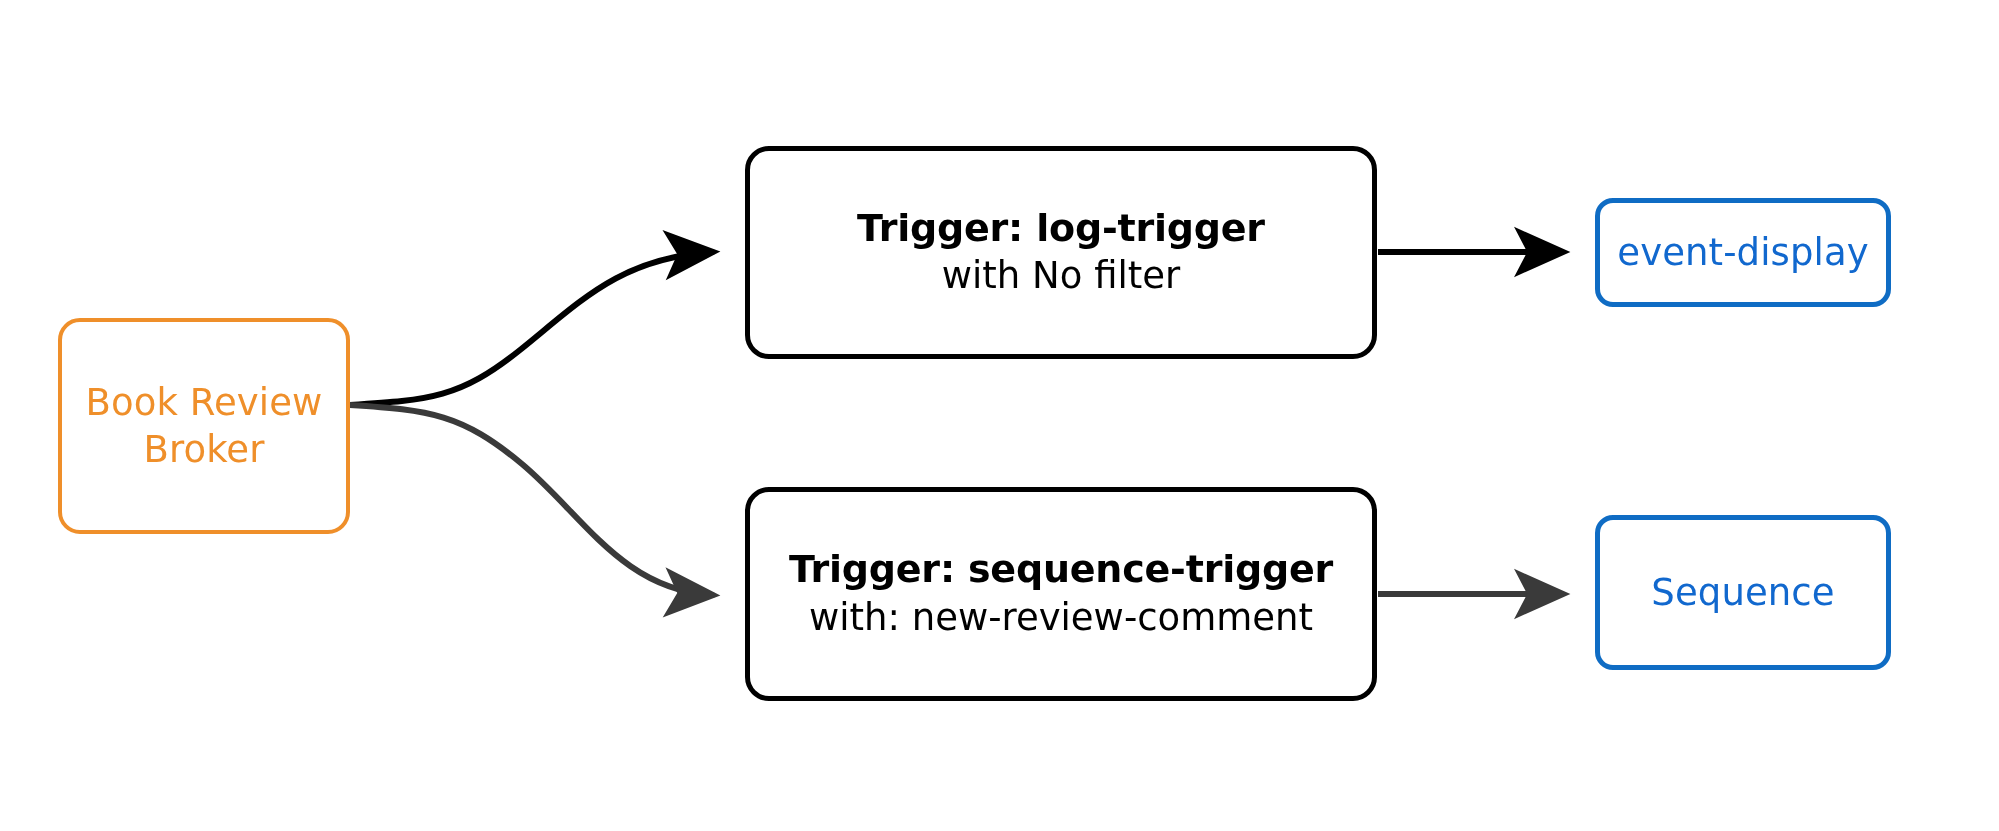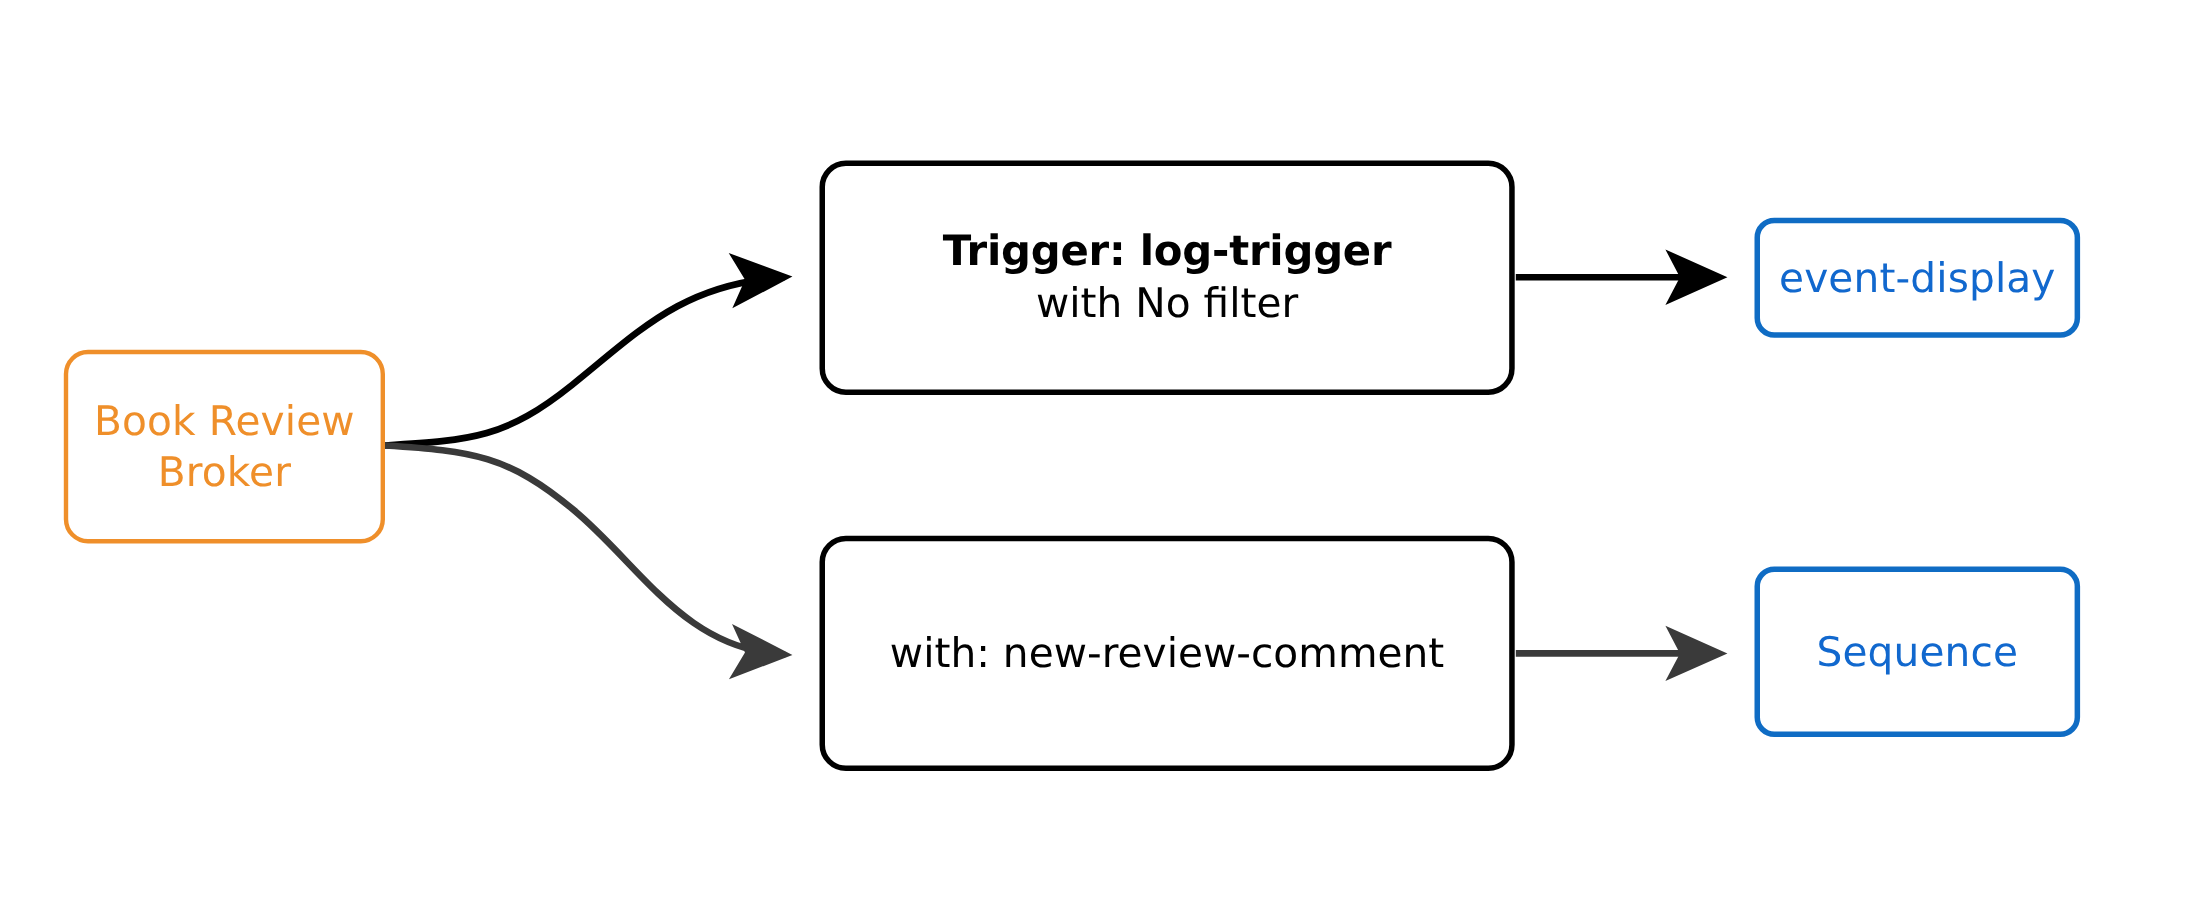--- a/index.html
+++ b/index.html
@@ -35,21 +35,21 @@
     align-items: center;
     justify-content: center;
     text-align: center;
   }
 
   
   #node-broker {
     left: 58px;
     top: 318px;
     width: 292px;
-    height: 176px;
+    height: 216px;
     border: 4px solid #ef8f2a;
     border-radius: 22px;
     color: #ef8f2a;
     font-size: 37px;
     line-height: 1.28;
     font-weight: 400;
     letter-spacing: 0.1px;
   }
   #node-broker .line { display: block; }
 
@@ -121,20 +121,21 @@
     <span class="line">Book Review</span>
     <span class="line">Broker</span>
   </div>
 
   <div class="node node-trigger" id="node-trigger-log">
     <span class="trigger-title">Trigger: log-trigger</span>
     <span class="trigger-subtitle">with No filter</span>
   </div>
 
   <div class="node node-trigger" id="node-trigger-seq">
+    <span class="trigger-title">Trigger: sequence-trigger</span>
     <span class="trigger-subtitle">with: new-review-comment</span>
   </div>
 
   <div class="node node-sink" id="node-sink-event">
     <span>event-display</span>
   </div>
 
   <div class="node node-sink" id="node-sink-sequence">
     <span>Sequence</span>
   </div>

